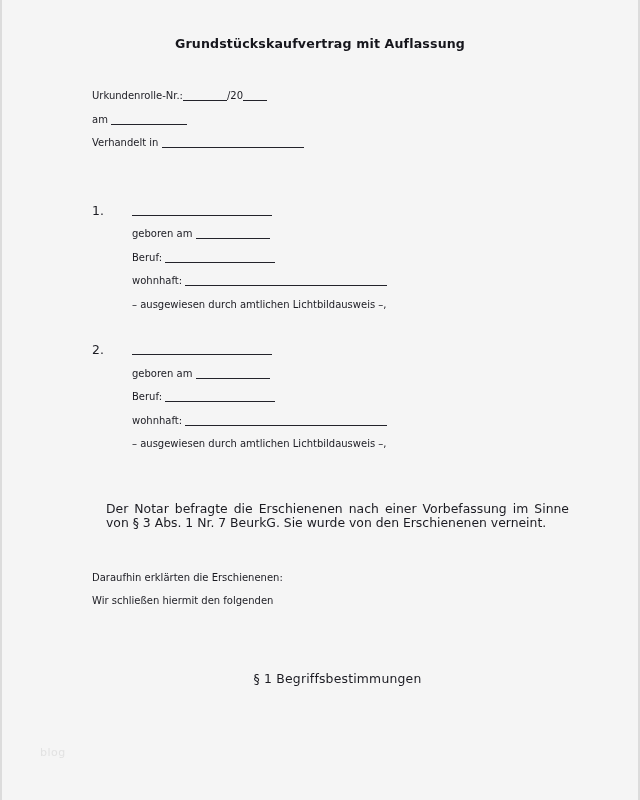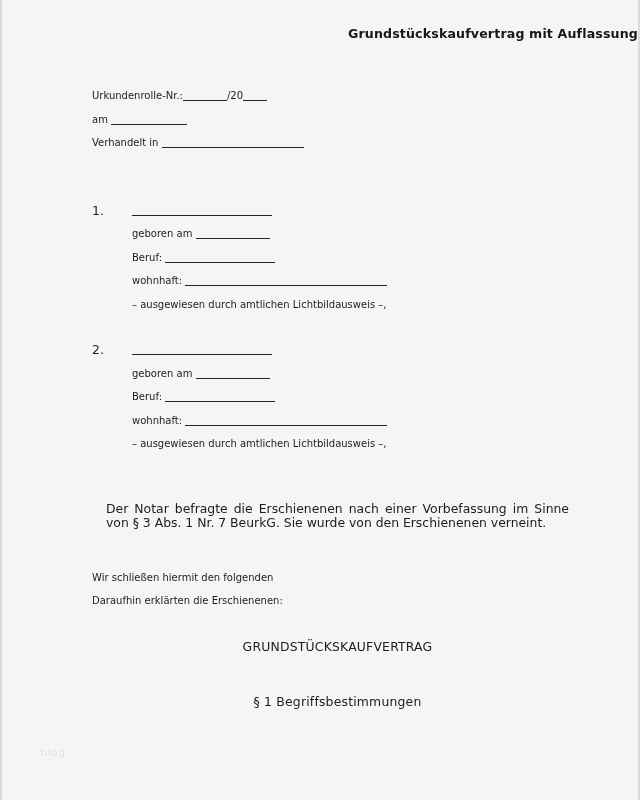--- a/index.html
+++ b/index.html
@@ -22,22 +22,22 @@
     width: 640px;
     height: 800px;
     background: #f5f5f5;
     border-left: 2px solid #dcdcdc;
     border-right: 2px solid #dcdcdc;
     overflow: hidden;
   }
 
   .doc-title {
     margin: 0;
-    padding-top: 26px;
-    text-align: right;
+    padding-top: 36px;
+    text-align: center;
     font-size: 12.6px;
     font-weight: bold;
     letter-spacing: 0.15px;
     color: #16161c;
   }
 
   .body-area {
     position: absolute;
     left: 90px;
     right: 55px;
@@ -150,26 +150,25 @@
       <div class="line"><span>wohnhaft:</span> <span class="blank b-wohn"></span></div>
       <div class="line">– ausgewiesen durch amtlichen Lichtbildausweis –,</div>
     </div>
 
     <div class="gap-large"></div>
 
     <p class="para-justified">Der Notar befragte die Erschienenen nach einer Vorbefassung im Sinne von § 3 Abs. 1 Nr. 7 BeurkG. Sie wurde von den Erschienenen verneint.</p>
 
     <div class="gap-medium"></div>
 
+    <div class="line">Daraufhin erklärten die Erschienenen:</div>
     <div class="line">Wir schließen hiermit den folgenden</div>
-    <div class="line">Daraufhin erklärten die Erschienenen:</div>
 
     <div class="gap-medium"></div>
 
-    <div class="centered-heading">GRUNDSTÜCKSKAUFVERTRAG</div>
 
     <div class="gap-large"></div>
 
     <div class="centered-heading bold">§ 1 Begriffsbestimmungen</div>
 
     <div class="gap-large"></div>
 
 
   </div>
 

